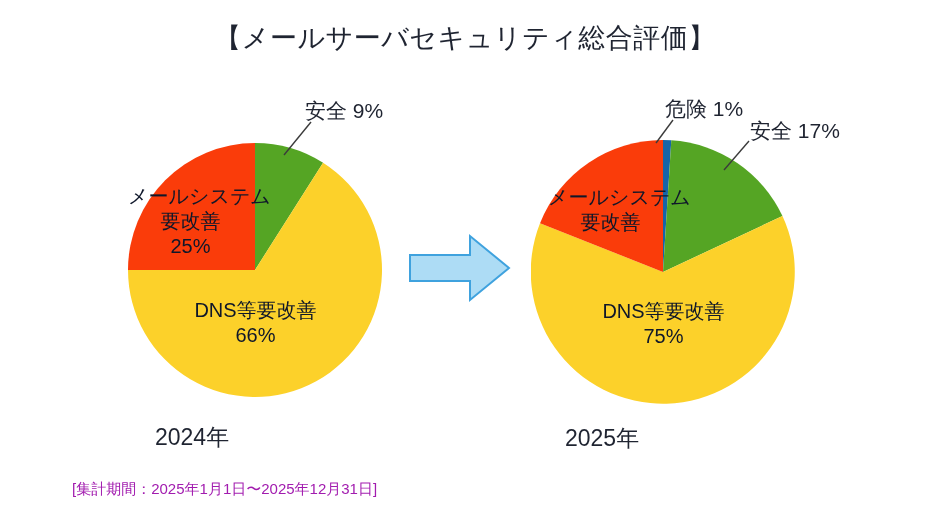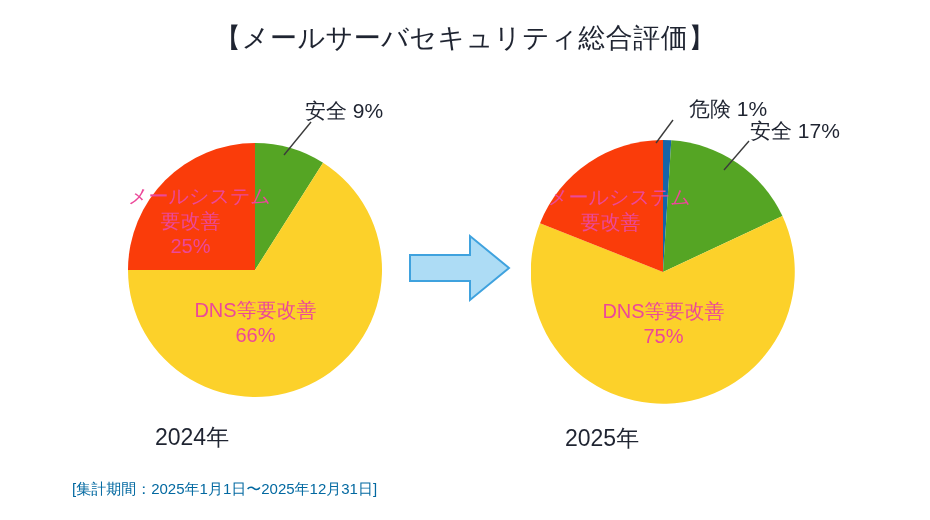--- a/index.html
+++ b/index.html
@@ -33,21 +33,21 @@
   #pie-2024-wrap { left: 128px; top: 143px; width: 254px; height: 254px; }
   #pie-2025-wrap { left: 531px; top: 140px; width: 264px; height: 264px; }
 
   .pie-svg { display: block; }
 
   .slice-label {
     position: absolute;
     text-align: center;
     font-size: 20px;
     line-height: 25px;
-    color: #ec4899;
+    color: #0f172a;
     white-space: nowrap;
     pointer-events: none;
   }
   .callout-label {
     position: absolute;
     font-size: 21px;
     line-height: 26px;
     color: #1f2431;
     white-space: nowrap;
   }
@@ -57,21 +57,21 @@
     line-height: 28px;
     color: #1f2431;
     white-space: nowrap;
   }
   #footnote {
     position: absolute;
     left: 72px;
     top: 479px;
     font-size: 15px;
     line-height: 20px;
-    color: #0369a1;
+    color: #a21caf;
     white-space: nowrap;
   }
   #transition-arrow {
     position: absolute;
     left: 408px;
     top: 233px;
     width: 104px;
     height: 70px;
   }
   .leader {
@@ -137,21 +137,21 @@
 </div>
 
 <div class="slice-label" style="left:556px; top:299px; width:215px;">
   <div>DNS等要改善</div>
   <div>75%</div>
 </div>
 
 <svg class="leader" style="left:655px; top:118px;" width="26" height="26" viewBox="0 0 26 26">
   <line x1="1" y1="25" x2="18" y2="2" stroke="#3b3b3b" stroke-width="1.4"></line>
 </svg>
-<div class="callout-label" style="left:689px; top:96px;">危険 1%</div>
+<div class="callout-label" style="left:665px; top:96px;">危険 1%</div>
 
 <svg class="leader" style="left:723px; top:139px;" width="38" height="32" viewBox="0 0 38 32">
   <line x1="1" y1="31" x2="26" y2="2" stroke="#3b3b3b" stroke-width="1.4"></line>
 </svg>
 <div class="callout-label" style="left:750px; top:118px;">安全 17%</div>
 
 <div class="year-label" style="left:565px; top:424px; width:200px;">2025年</div>
 
 <div id="footnote">[集計期間：2025年1月1日〜2025年12月31日]</div>
 

